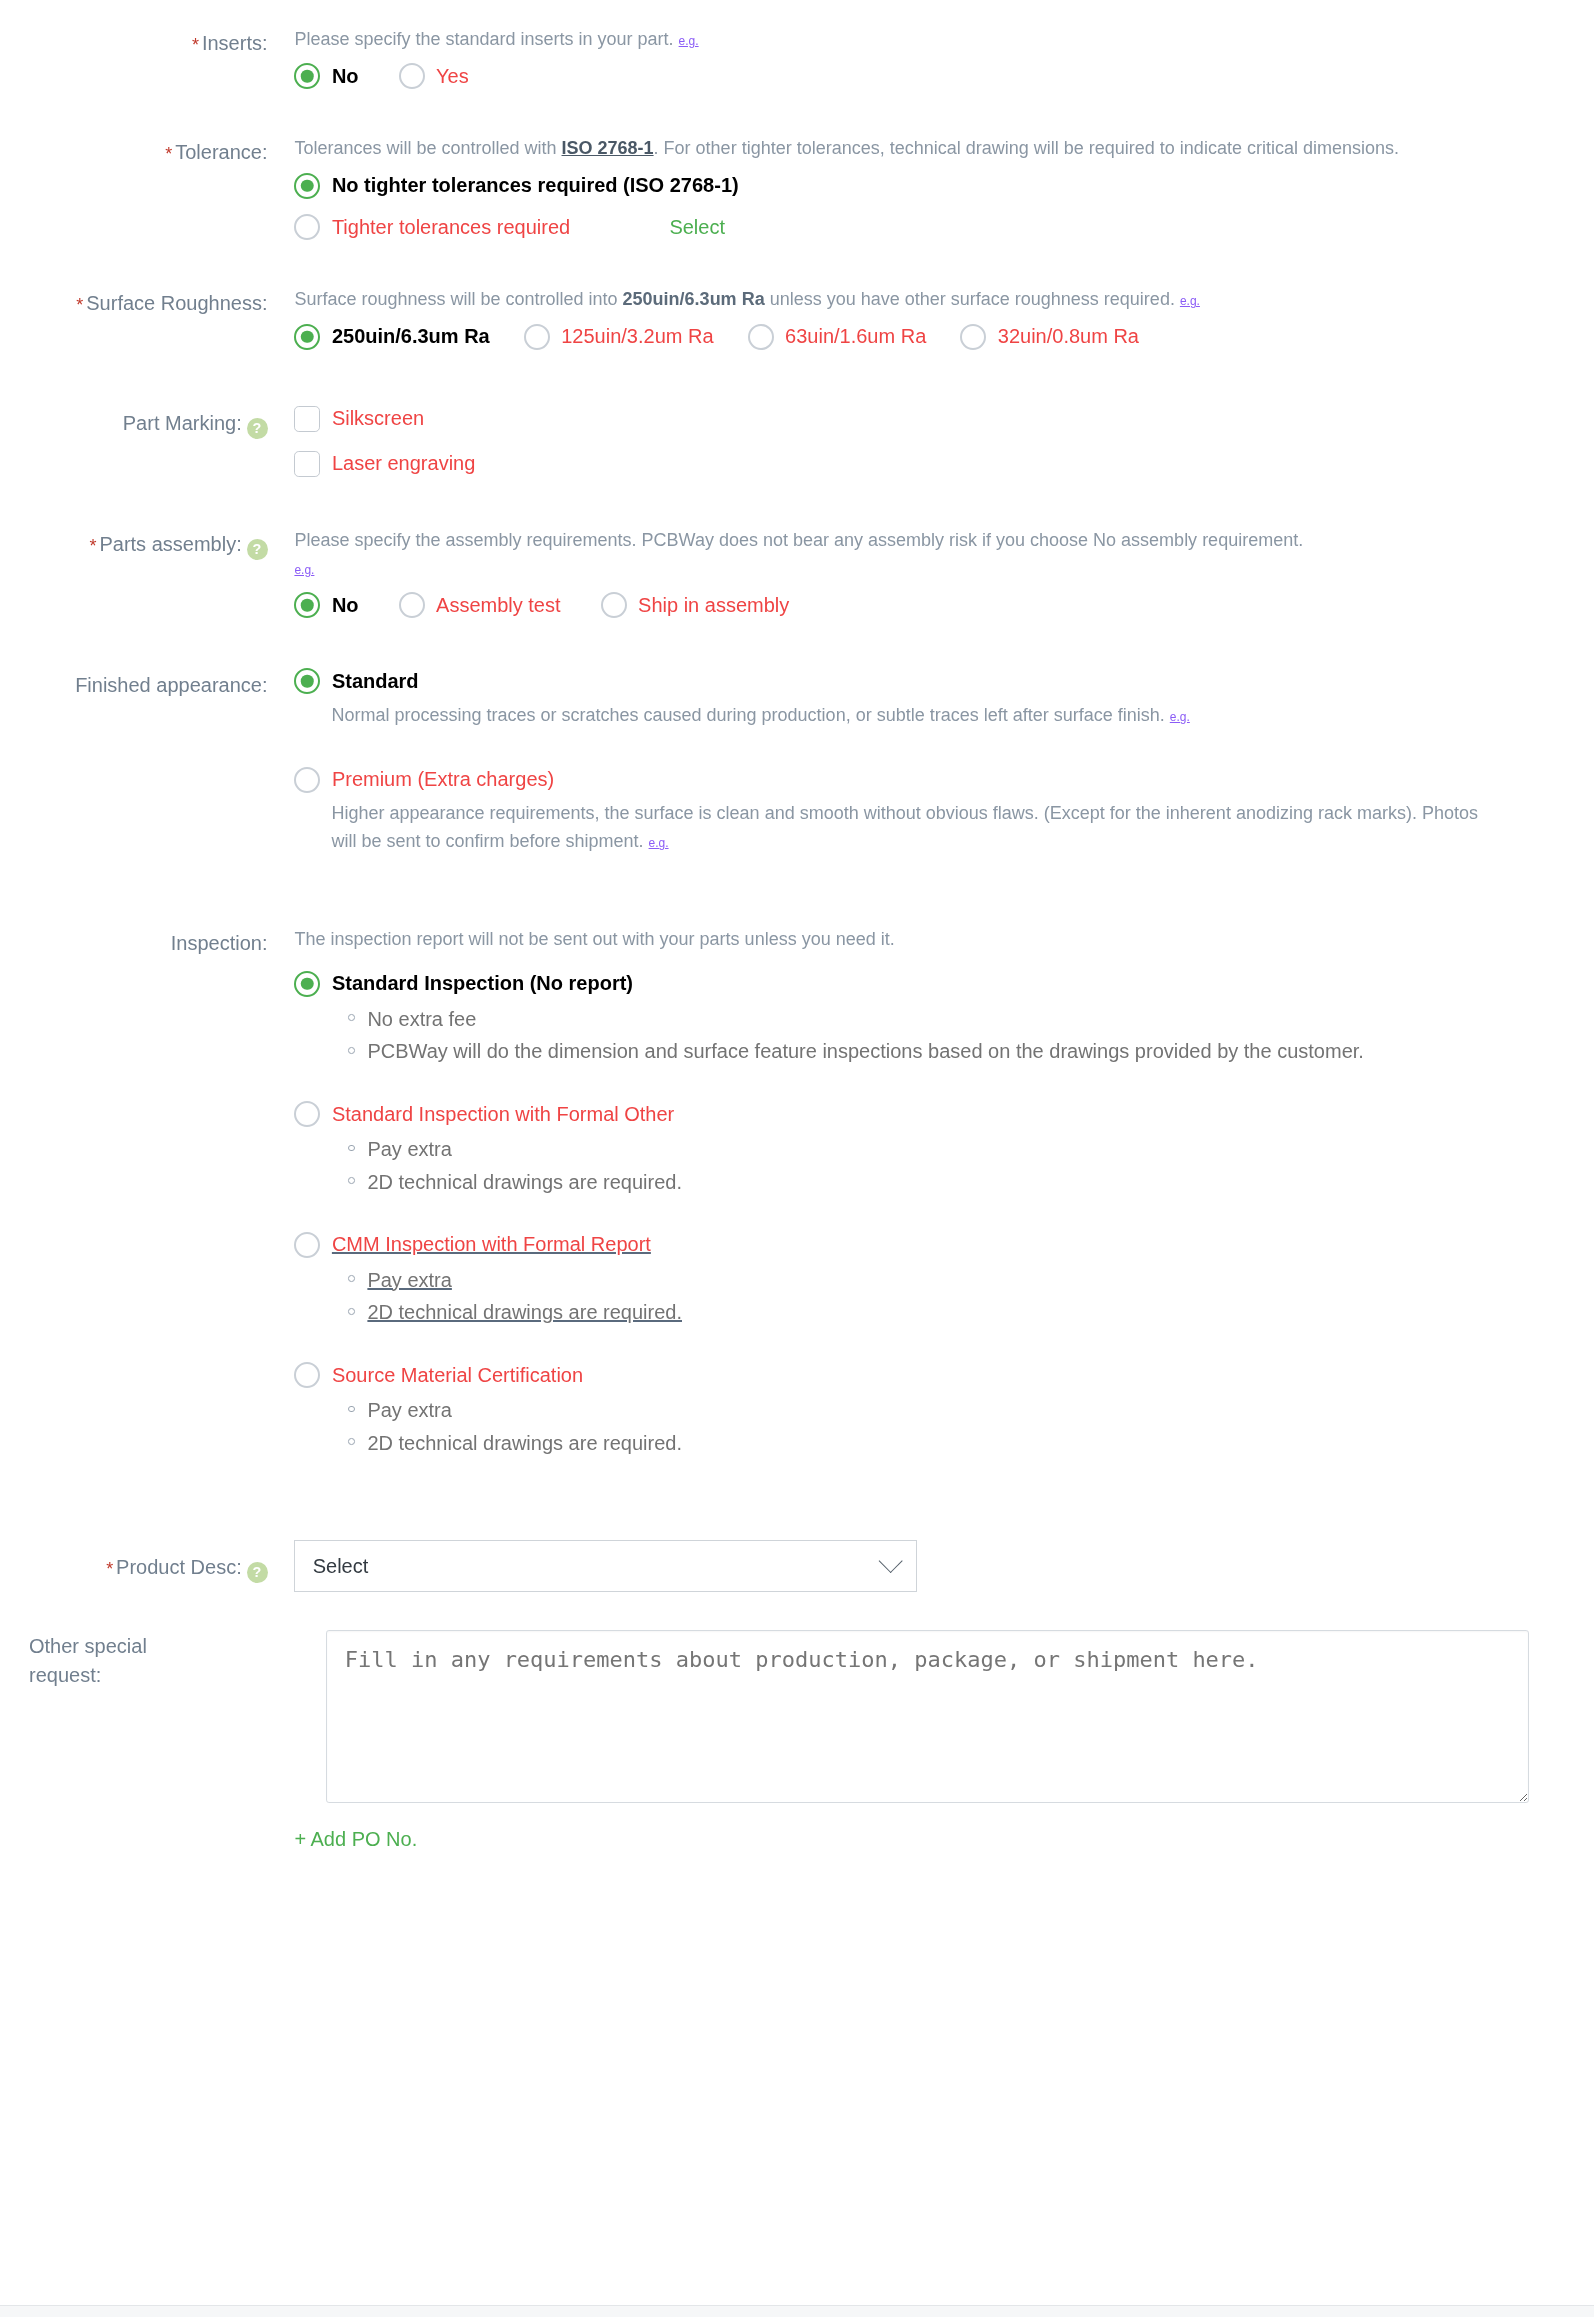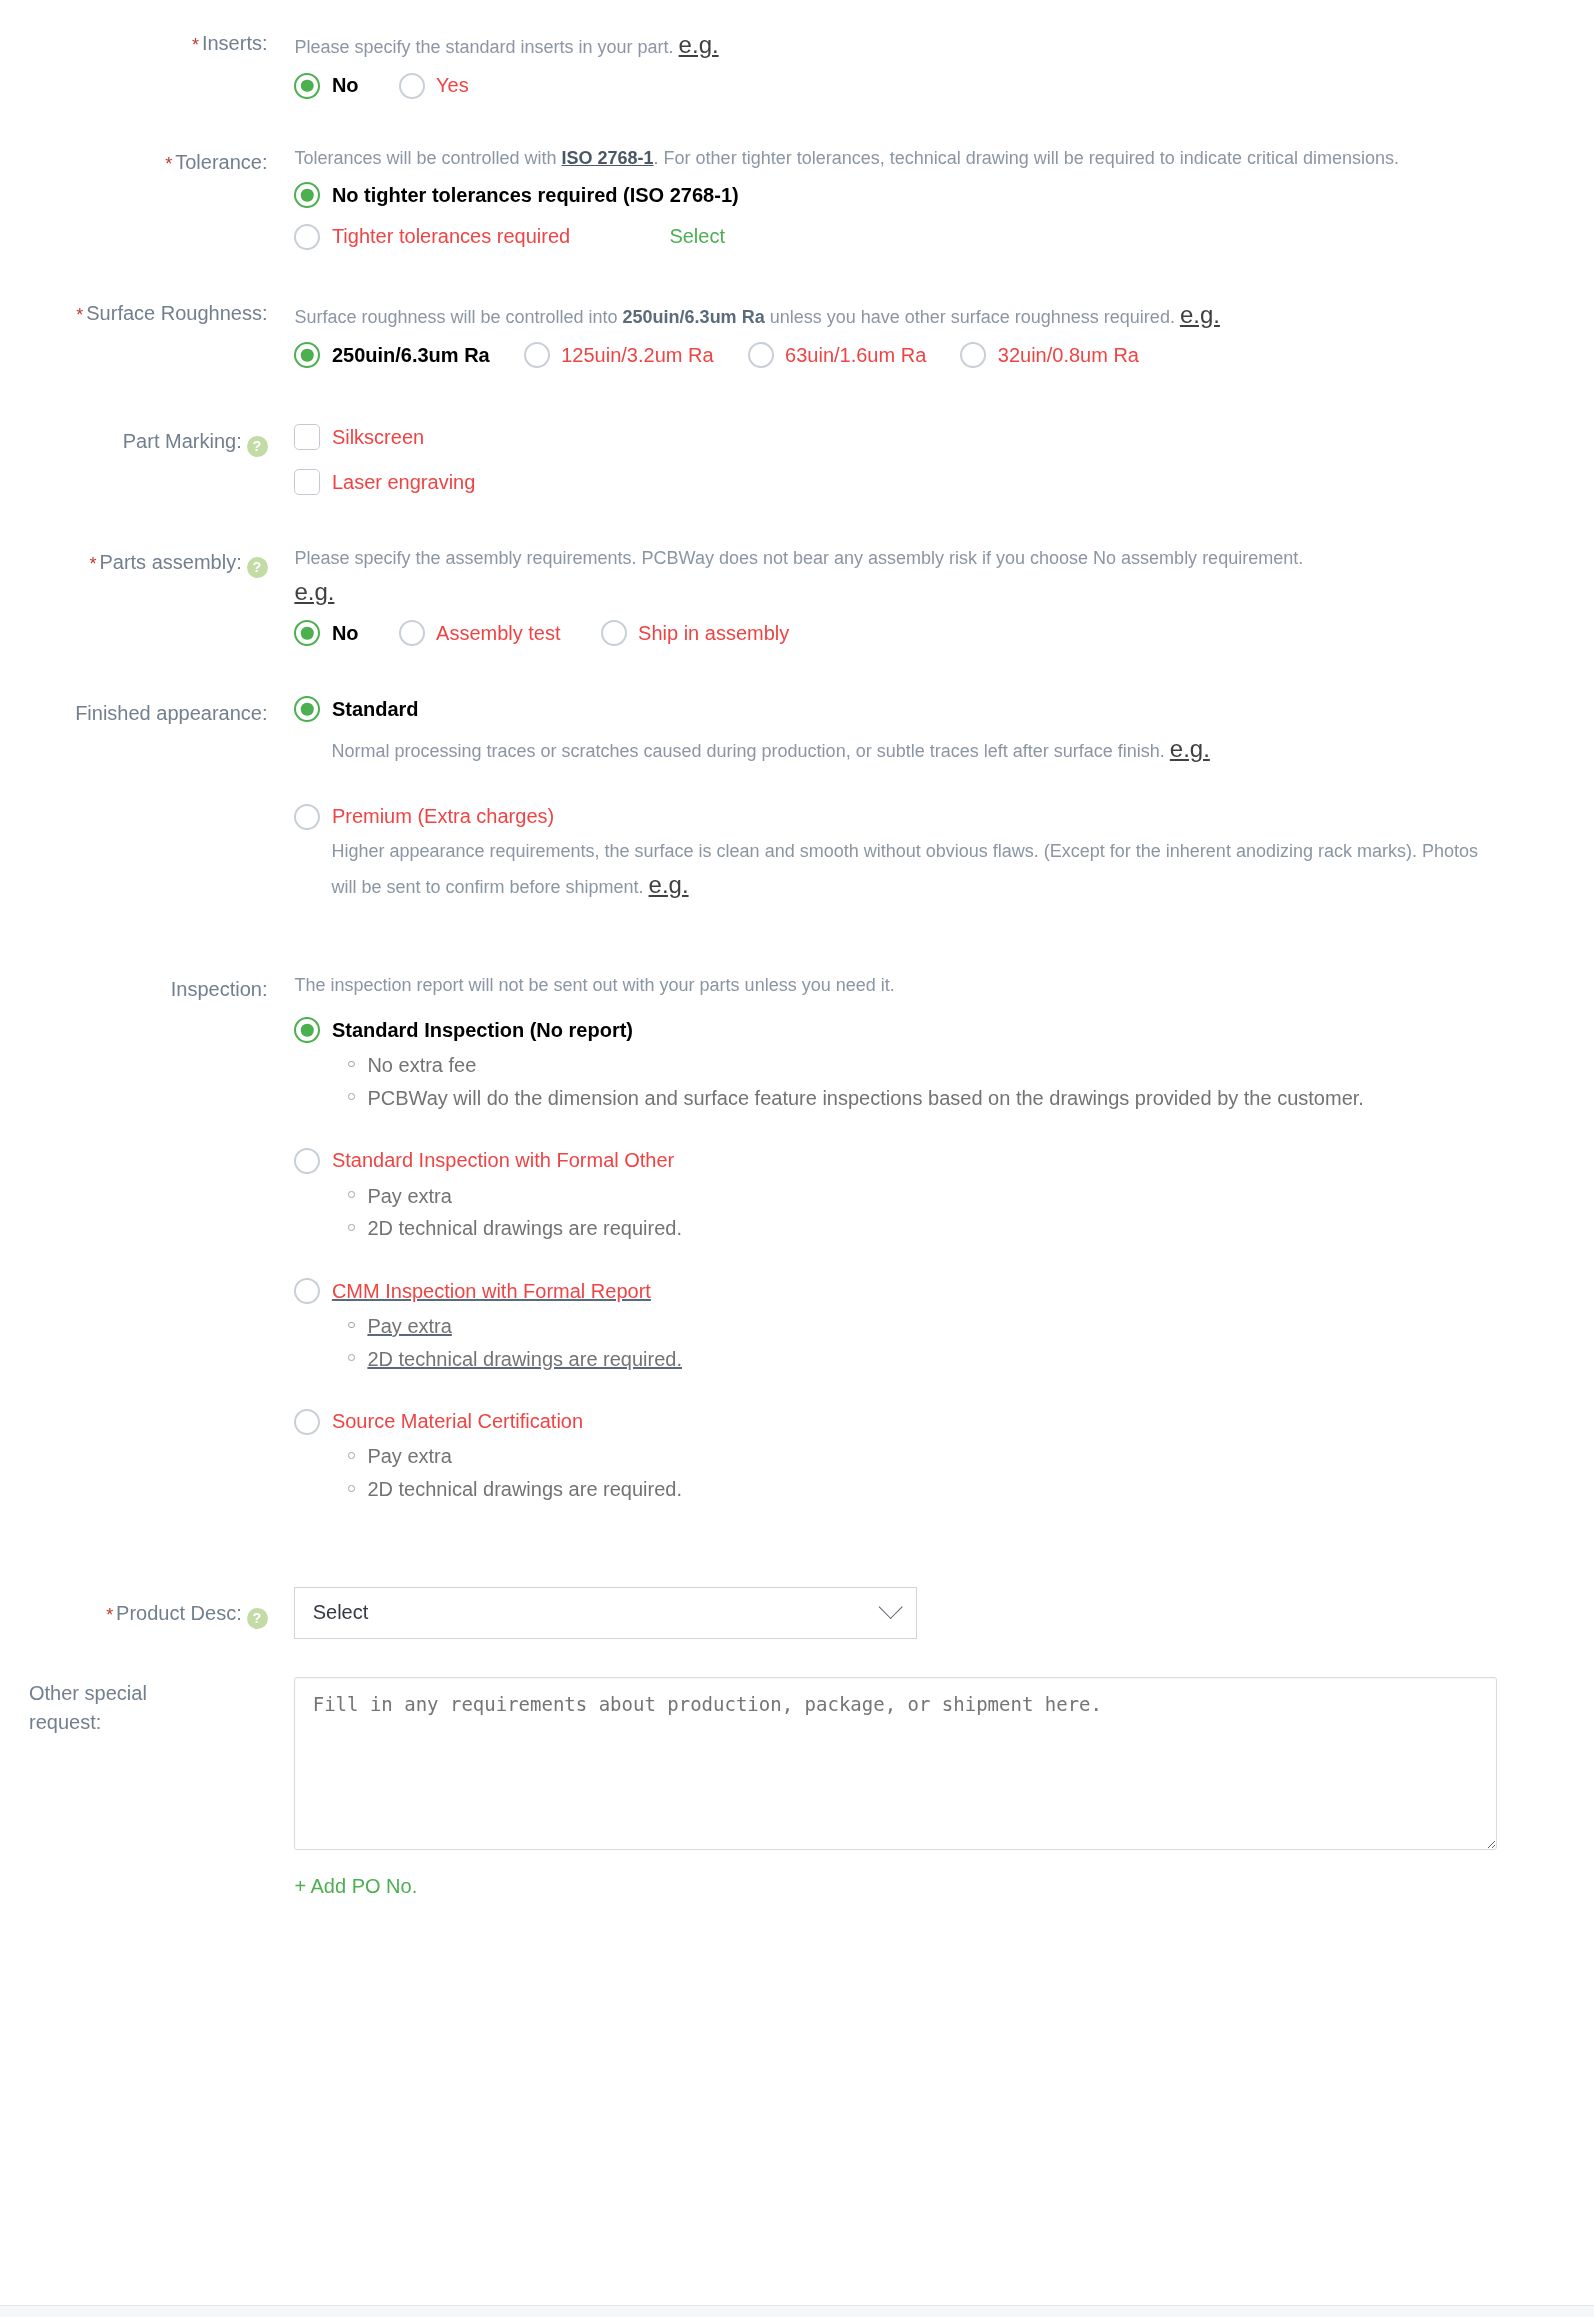--- a/index.html
+++ b/index.html
@@ -82,23 +82,23 @@
   .desc .strong {
     font-weight: bold;
     color: #5c6b7a;
   }
   .desc .strong-link {
     font-weight: bold;
     color: #4a5866;
     text-decoration: underline;
   }
   .eg-link {
-    color: #404040;
+    color: #8b5cf6;
     text-decoration: underline;
-    font-size: 24px;
+    font-size: 12px;
     cursor: pointer;
   }
   .green-link {
     color: #4caf50;
     font-size: 20px;
     text-decoration: none;
     cursor: pointer;
   }
 
   
@@ -219,24 +219,25 @@
   }
 
   
   .textarea-box {
     width: 1203px;
     height: 173px;
     border: 1px solid #d6dbe0;
     border-radius: 2.9px;
     box-sizing: border-box;
     padding: 15.4px 17.3px;
-    font-size: 19px;
+    font-size: 22px;
     color: #9aa5b1;
     background: #fff;
     box-shadow: inset 0 1px 1.9px rgba(0,0,0,0.04);
+    margin-left: 32px;
   }
 
   .add-po {
     color: #4caf50;
     font-size: 20px;
     cursor: pointer;
     display: inline-block;
   }
 
   .bottom-divider {

